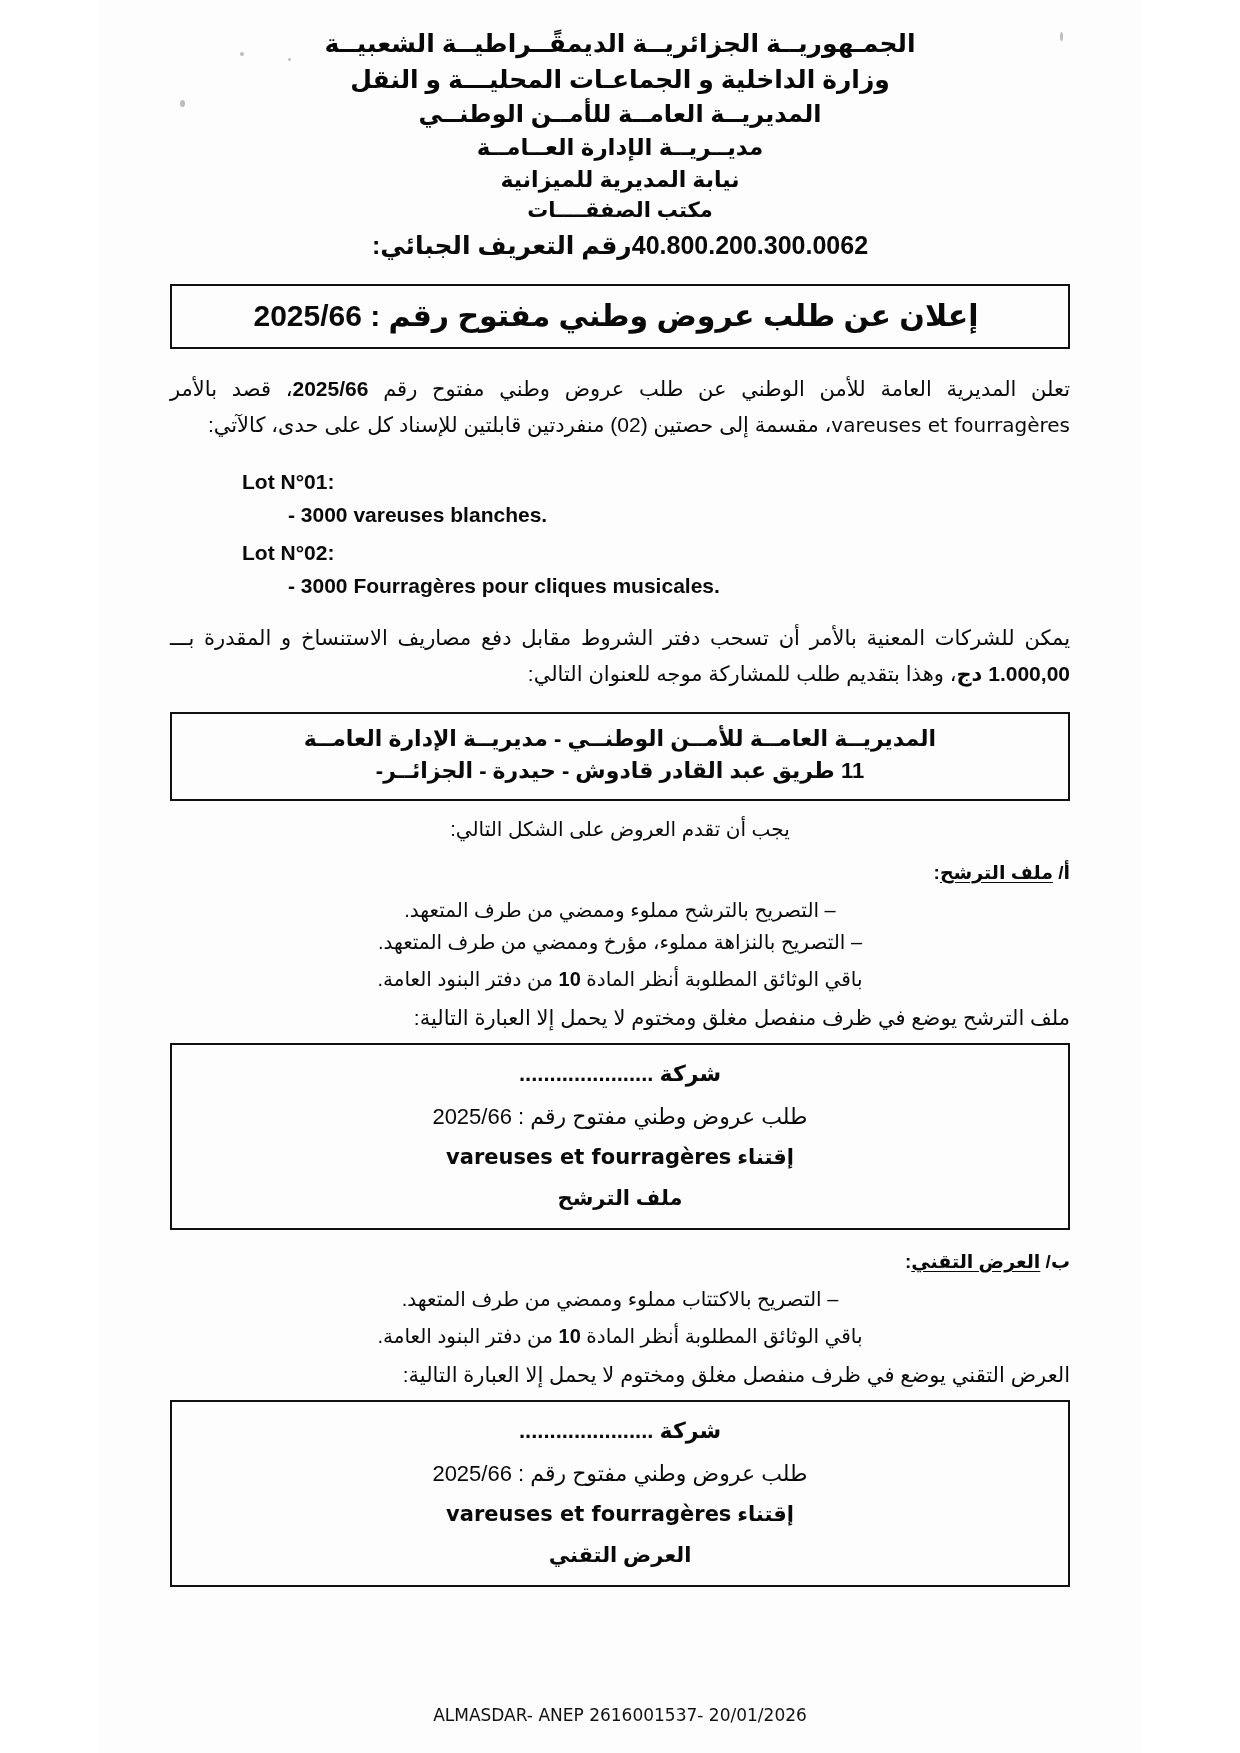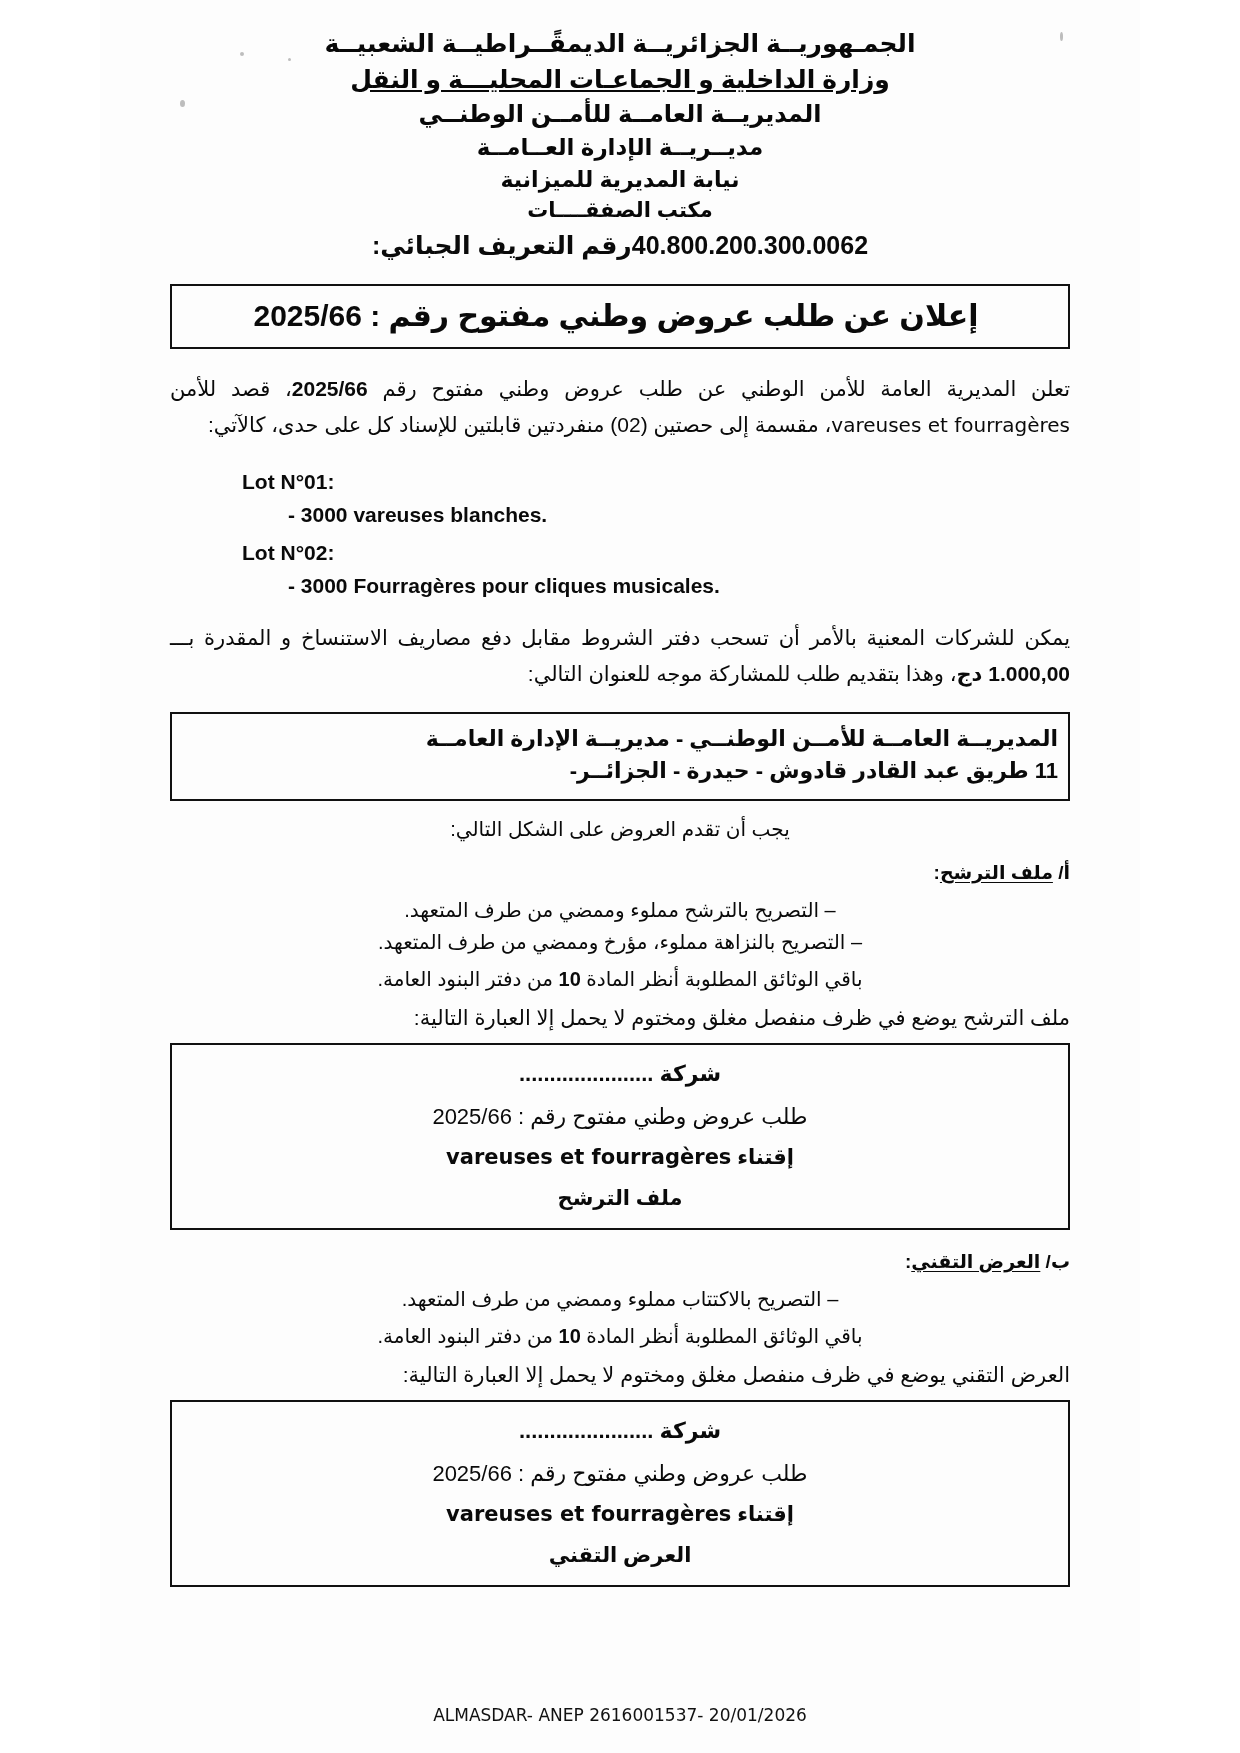--- a/index.html
+++ b/index.html
@@ -29,21 +29,21 @@
     text-align: center;
     direction: rtl;
   }
   .letterhead .ln {
     font-weight: bold;
     line-height: 1.42;
     letter-spacing: 0.2px;
     color: #080808;
   }
   .lh1 { font-size: 25px; }
-  .lh2 { font-size: 25px; text-decoration: underline; }
+  .lh2 { font-size: 25px; }
   .lh3 { font-size: 24px; }
   .lh4 { font-size: 23px; }
   .lh5 { font-size: 22px; }
   .lh6 { font-size: 21px; }
   .taxline {
     font-size: 25px;
     font-weight: bold;
     margin-top: 6px;
     direction: rtl;
   }
@@ -102,21 +102,21 @@
     font-weight: bold;
     padding-left: 46px;
     margin-top: 9px;
   }
 
   
   .addrbox {
     margin-top: 20px;
     border: 2px solid #111;
     padding: 9px 10px 11px 10px;
-    text-align: right;
+    text-align: center;
     direction: rtl;
   }
   .addrbox .a {
     font-size: 22px;
     font-weight: bold;
     line-height: 1.48;
   }
   .addrbox .a .ltn {
     direction: ltr;
     unicode-bidi: embed;
@@ -247,21 +247,21 @@
         <span class="num">40.800.200.300.0062</span><span>رقم التعريف الجبائي:</span>
       </div>
     </div>
 
     <div class="titlebox">
       <div class="t">إعلان عن طلب عروض وطني مفتوح رقم : 2025/66</div>
     </div>
 
     <div class="para">
       <span>تعلن المديرية العامة للأمن الوطني عن طلب عروض وطني مفتوح رقم </span><span class="b">2025/66</span><span>،</span>
-      <span>قصد للأمن </span><span class="lat">vareuses et fourragères</span><span>، مقسمة إلى حصتين (02) منفردتين قابلتين للإسناد كل على حدى، كالآتي:</span>
+      <span>قصد بالأمر </span><span class="lat">vareuses et fourragères</span><span>، مقسمة إلى حصتين (02) منفردتين قابلتين للإسناد كل على حدى، كالآتي:</span>
     </div>
 
     <div class="lots">
       <div class="lot-h">Lot N°01:</div>
       <div class="lot-i">- 3000 vareuses blanches.</div>
       <div class="lot-h">Lot N°02:</div>
       <div class="lot-i">- 3000 Fourragères pour cliques musicales.</div>
     </div>
 
     <div class="para">

